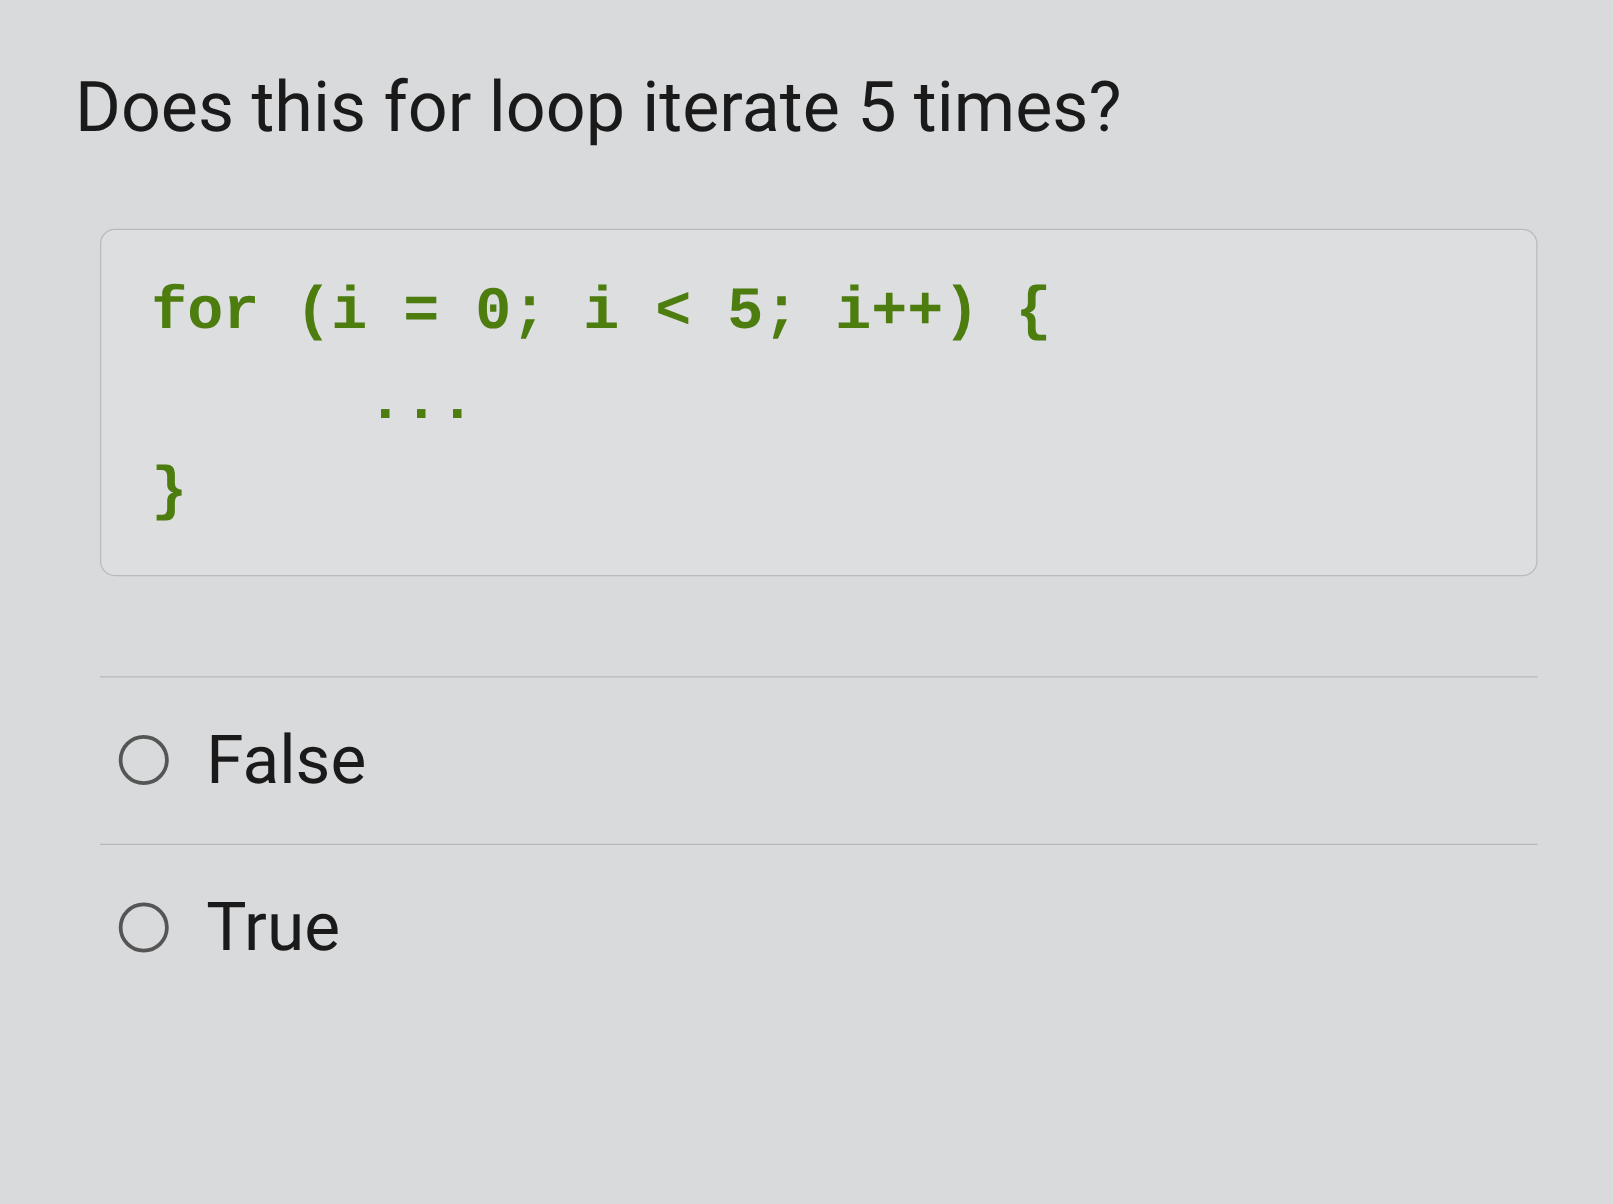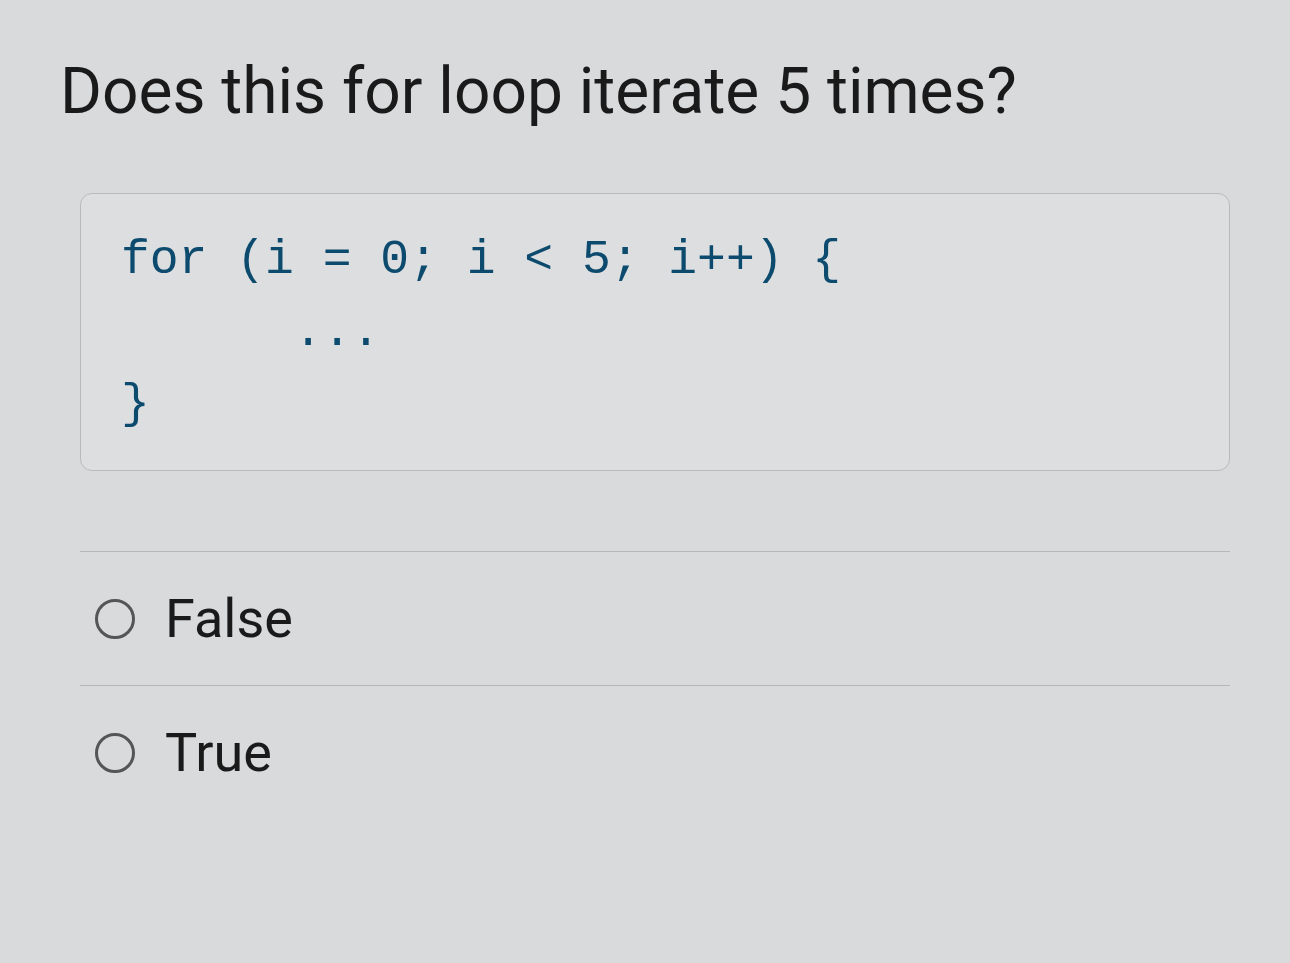--- a/index.html
+++ b/index.html
@@ -10,40 +10,41 @@
     body {
       width: 1290px;
       height: 963px;
       background: #d8dadc;
       font-family: -apple-system, BlinkMacSystemFont, "Segoe UI", Roboto, Helvetica, Arial, sans-serif;
       color: #1a1a1a;
       padding: 50px 60px;
       overflow: hidden;
     }
     .question-text {
-      font-size: 64px;
+      font-size: 56px;
       font-weight: 400;
       color: #1a1a1a;
       margin-bottom: 60px;
       line-height: 1.3;
     }
     .code-block {
       background: #dcdee0;
       border: 1px solid #b8babc;
       border-radius: 12px;
       padding: 30px 40px;
       margin-bottom: 80px;
       margin-left: 20px;
     }
     .code-content {
       font-family: "Courier New", Courier, monospace;
       font-size: 48px;
-      color: #0c4a6e;
+      color: #4d7c0f;
       white-space: pre;
       line-height: 1.5;
+      font-weight: bold;
     }
     .options {
       margin-left: 20px;
     }
     .option-row {
       display: flex;
       align-items: center;
       padding: 35px 15px;
       border-top: 1px solid #b5b7b9;
       cursor: pointer;

